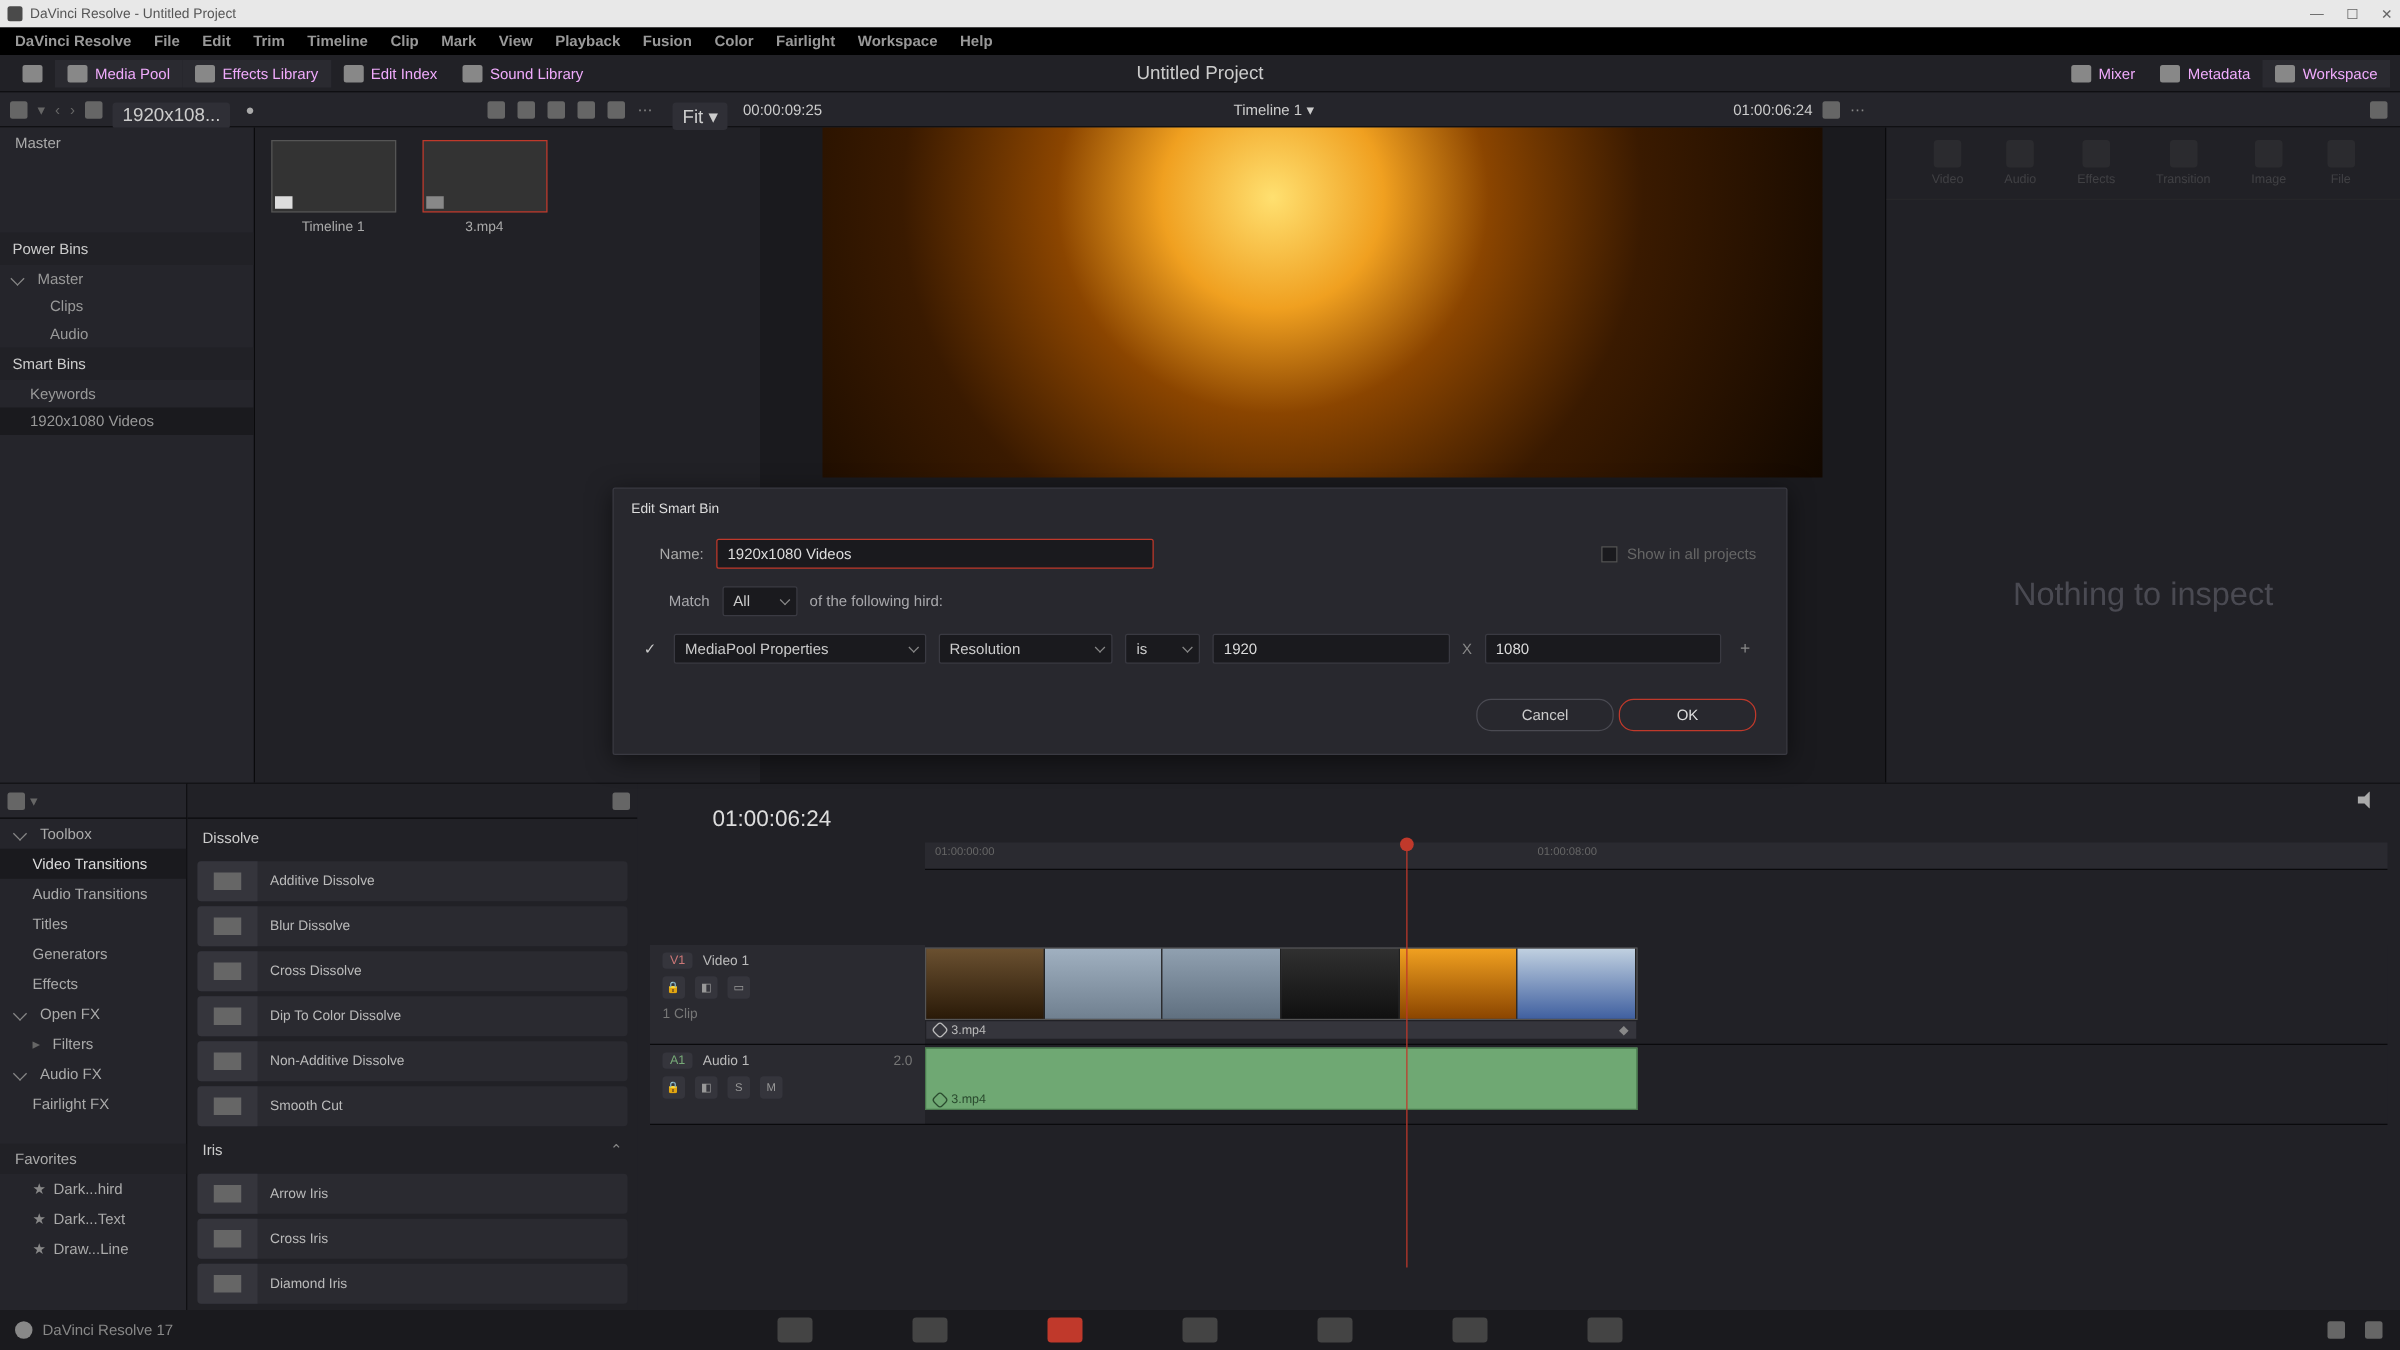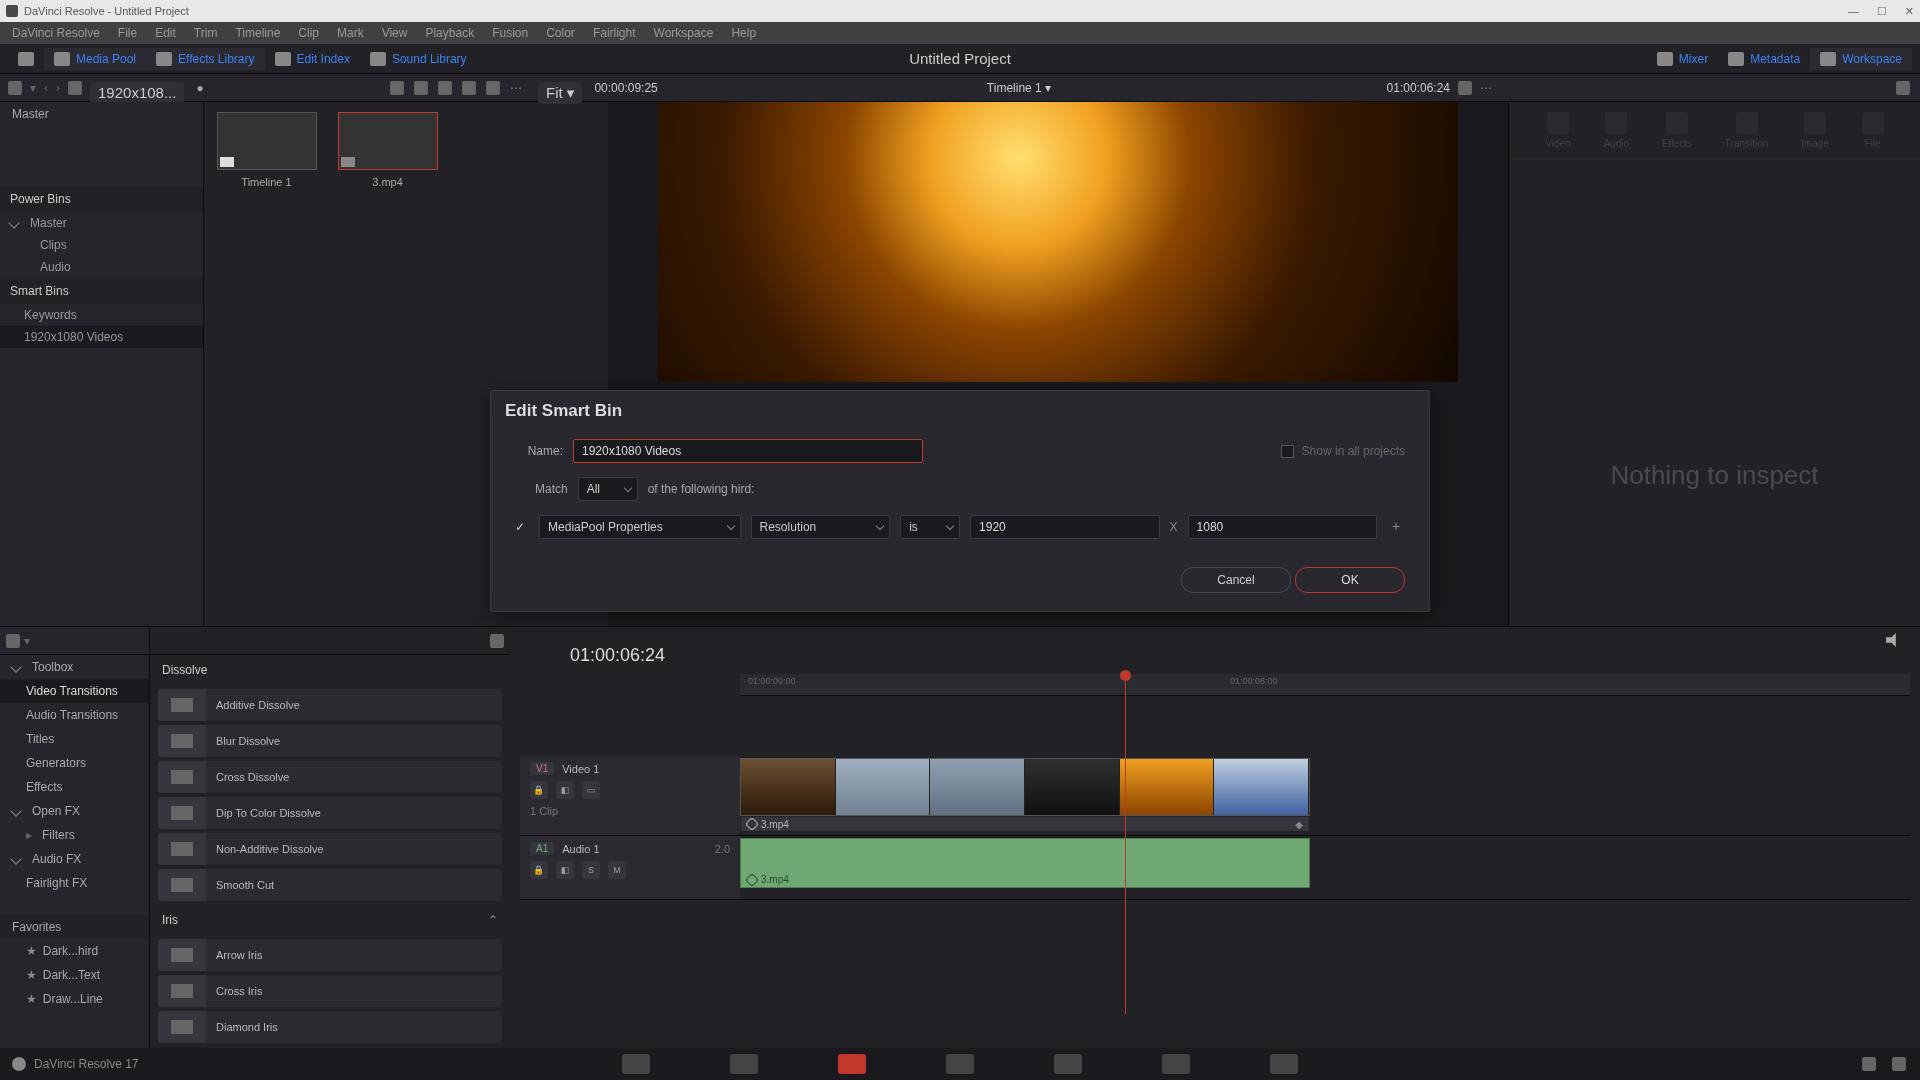--- a/index.html
+++ b/index.html
@@ -4,26 +4,26 @@
 <style>
 * { margin: 0; padding: 0; box-sizing: border-box; font-family: -apple-system, "Segoe UI", Arial, sans-serif; }
 body { background: #212126; color: #a8a8ac; font-size: 12px; overflow: hidden; width: 1920px; height: 1080px; position: relative; }
 
 
 .titlebar { height: 22px; background: #E8E8E8; display: flex; align-items: center; padding: 0 6px; color: #555; font-size: 11px; }
 .titlebar-icon { width: 12px; height: 12px; background: #4a4a4a; border-radius: 2px; margin-right: 6px; }
 .titlebar-controls { margin-left: auto; display: flex; gap: 18px; color: #666; }
 
 
-.menubar { height: 22px; background: #404040; display: flex; align-items: center; padding: 0 4px; gap: 2px; }
+.menubar { height: 22px; background: #000000; display: flex; align-items: center; padding: 0 4px; gap: 2px; font-weight: bold; }
 .menubar span { padding: 2px 8px; color: #999; font-size: 12px; }
 
 
 .toolbar { height: 30px; background: #212126; border-bottom: 1px solid #0a0a0c; display: flex; align-items: center; padding: 0 8px; }
-.tool-btn { display: flex; align-items: center; gap: 6px; padding: 4px 10px; color: #3b82f6; font-size: 12px; }
+.tool-btn { display: flex; align-items: center; gap: 6px; padding: 4px 10px; color: #f0abfc; font-size: 12px; }
 .tool-btn.active { background: #2a2a30; }
 .tool-icon { width: 16px; height: 14px; background: #888; border-radius: 2px; }
 .project-title { position: absolute; left: 50%; transform: translateX(-50%); color: #ccc; font-size: 15px; font-weight: 500; }
 .toolbar-right { margin-left: auto; display: flex; }
 
 
 .secondbar { height: 28px; background: #25252b; border-bottom: 1px solid #0a0a0c; display: flex; align-items: center; }
 .sb-left { display: flex; align-items: center; gap: 8px; padding: 0 8px; width: 530px; }
 .sb-center { flex: 1; display: flex; align-items: center; padding: 0 8px; position: relative; }
 .sb-icon { width: 14px; height: 14px; background: #666; border-radius: 2px; }
@@ -95,21 +95,21 @@
 .video-clip-label { position: absolute; bottom: -16px; left: 0; right: 0; height: 14px; background: #35353c; font-size: 10px; color: #bbb; padding: 1px 6px; display: flex; align-items: center; gap: 4px; }
 .audio-clip { position: absolute; left: 0; top: 2px; height: 50px; background: #6fa873; border: 1px solid #4a7a4e; }
 .audio-clip-label { position: absolute; bottom: 2px; left: 6px; font-size: 10px; color: #2a4a2e; display: flex; align-items: center; gap: 4px; }
 
 
 .page-tabs { position: absolute; bottom: 0; left: 0; right: 0; height: 32px; background: #1a1a1e; display: flex; align-items: center; justify-content: center; gap: 80px; }
 .page-tab { width: 28px; height: 20px; background: #444; border-radius: 3px; }
 .page-tab.active { background: #c0392b; }
 .version-label { position: absolute; left: 12px; color: #888; font-size: 12px; display: flex; align-items: center; gap: 8px; }
 .modal { position: absolute; left: 490px; top: 390px; width: 940px; background: #28282e; border: 1px solid #3a3a42; border-radius: 2px; z-index: 101; box-shadow: 0 4px 20px rgba(0,0,0,0.5); }
-.modal-title { padding: 10px 14px; color: #ddd; font-size: 17px; font-weight: 700; }
+.modal-title { padding: 10px 14px; color: #ddd; font-size: 11px; font-weight: 400; }
 .modal-body { padding: 8px 24px 14px; }
 .form-row { display: flex; align-items: center; gap: 10px; margin-bottom: 14px; }
 .form-label { color: #aaa; font-size: 12px; width: 48px; text-align: right; }
 .form-input { background: #1a1a1e; border: 1px solid #c0392b; color: #ddd; padding: 4px 8px; font-size: 12px; width: 350px; border-radius: 2px; }
 .form-input.plain { border: 1px solid #3a3a42; }
 .checkbox-lbl { color: #666; font-size: 12px; margin-left: auto; display: flex; align-items: center; gap: 8px; }
 .cb { width: 13px; height: 13px; border: 1px solid #555; background: #1a1a1e; }
 .form-select { background: #1a1a1e; border: 1px solid #3a3a42; color: #ccc; padding: 4px 8px; font-size: 12px; border-radius: 2px; position: relative; }
 .sel-chev { position: absolute; right: 6px; top: 7px; width: 6px; height: 6px; border-right: 1px solid #888; border-bottom: 1px solid #888; transform: rotate(45deg); }
 .rule-row { display: flex; align-items: center; gap: 10px; margin-top: 8px; }

